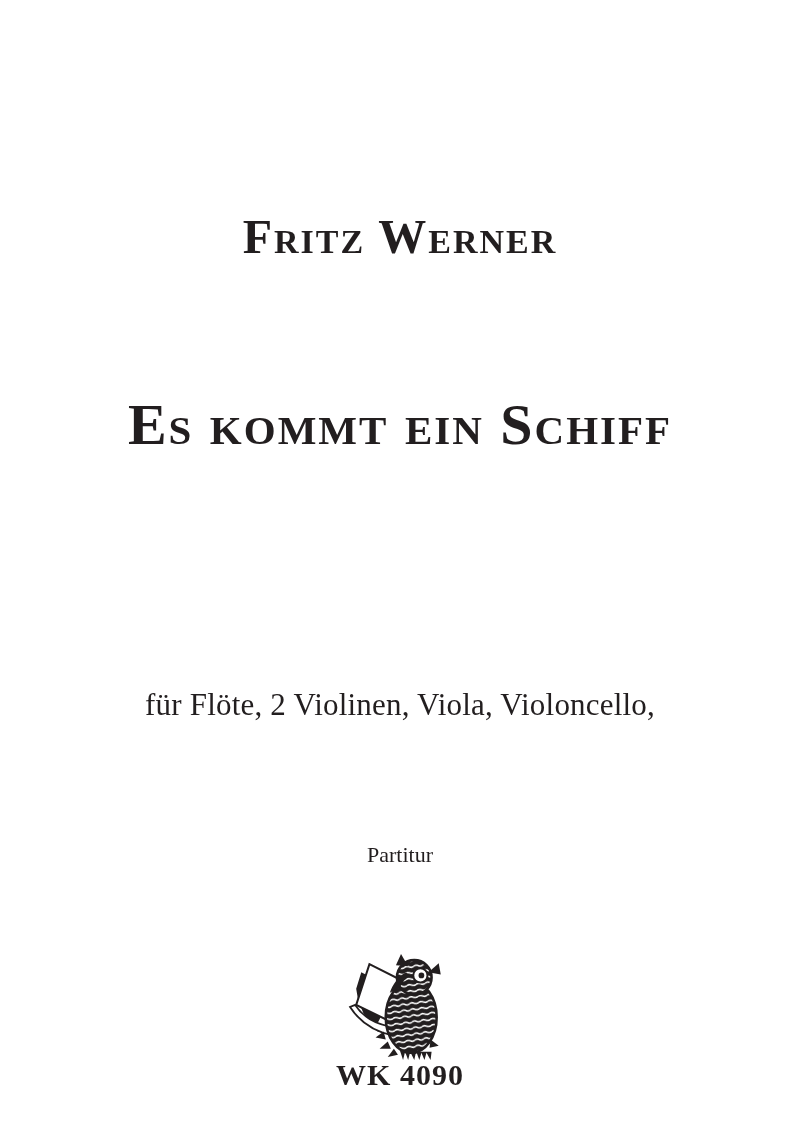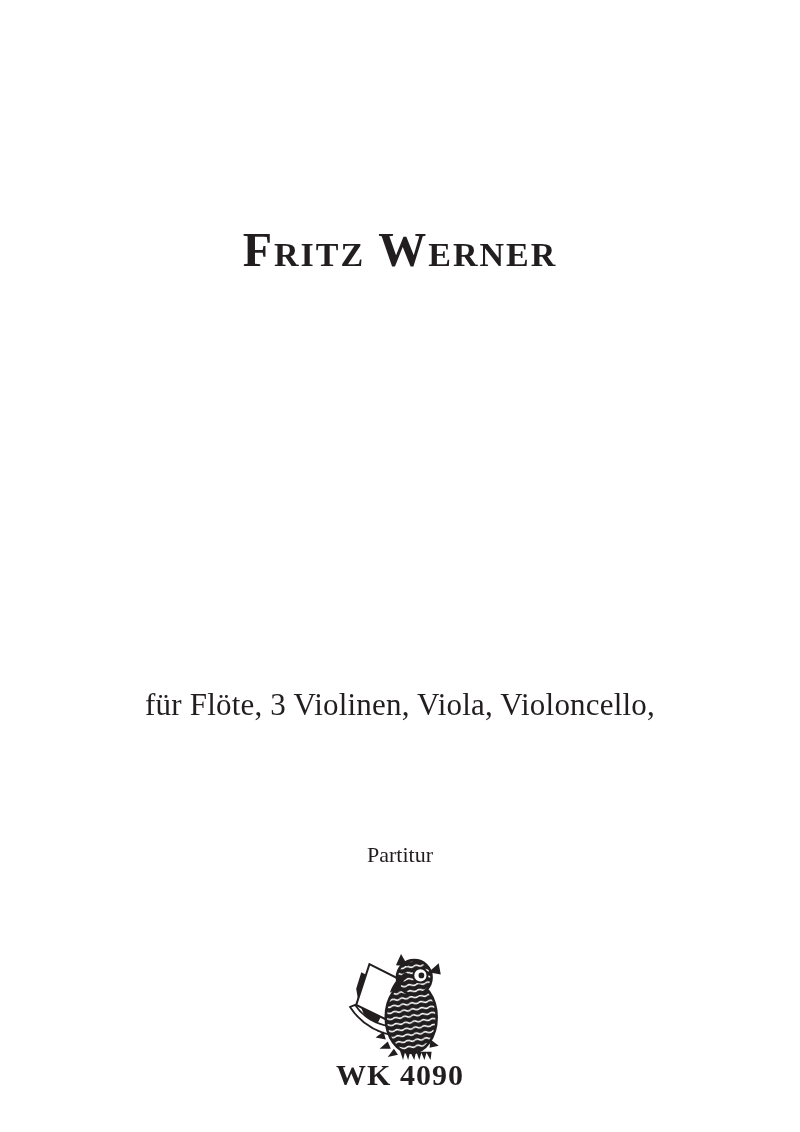--- a/index.html
+++ b/index.html
@@ -17,21 +17,21 @@
     color: #221e1f;
   }
   .centered {
     position: absolute;
     left: 0;
     width: 800px;
     text-align: center;
     white-space: nowrap;
   }
   .composer {
-    top: 222px;
+    top: 209px;
     font-size: 48px;
     font-weight: bold;
     font-variant: small-caps;
     letter-spacing: 2px;
   }
   .work-title {
     top: 393px;
     font-size: 58px;
     font-weight: bold;
     font-variant: small-caps;
@@ -63,24 +63,25 @@
   }
 </style>
 </head>
 <body>
 
 <div class="page">
 
   <div class="centered composer">Fritz Werner</div>
 
   <div class="centered work-title">
+    <div>Es kommt ein Schiff</div>
   </div>
 
   <div class="centered instrumentation">
-    <div>für Flöte, 3 Violinen, Viola, Violoncello,</div>
+    <div>für Flöte, 2 Violinen, Viola, Violoncello,</div>
   </div>
 
   <div class="centered edition">Partitur</div>
 
   <div class="publisher-logo">
     
     <svg viewBox="0 0 104 106" width="108" height="108" xmlns="http://www.w3.org/2000/svg">
       <defs>
         <pattern id="plumage" width="9" height="6" patternUnits="userSpaceOnUse" patternTransform="rotate(-8)">
           <rect width="9" height="6" fill="#221e1f"></rect>

